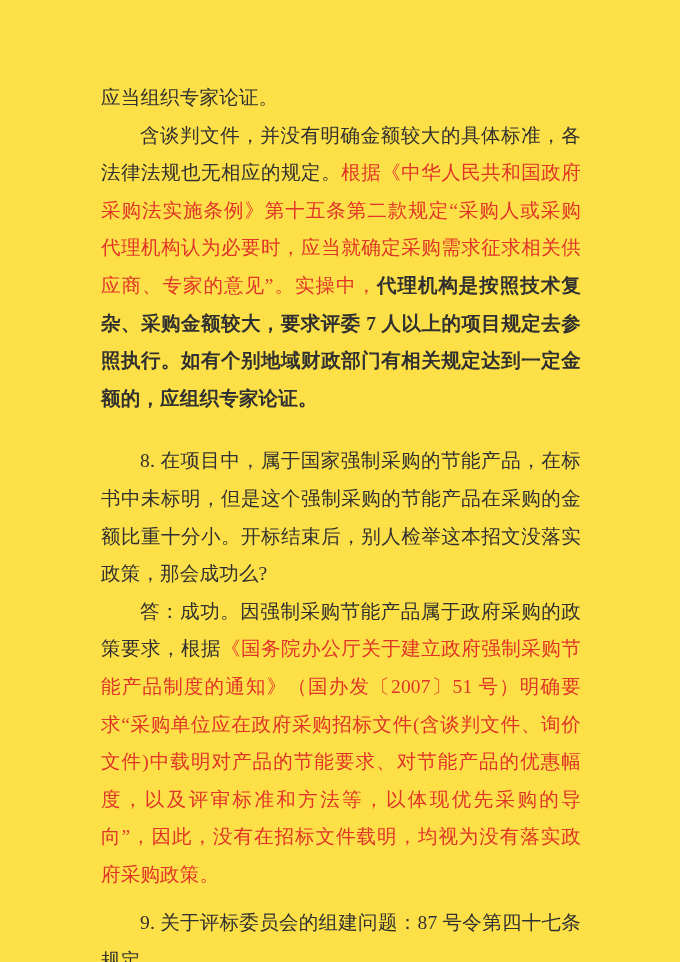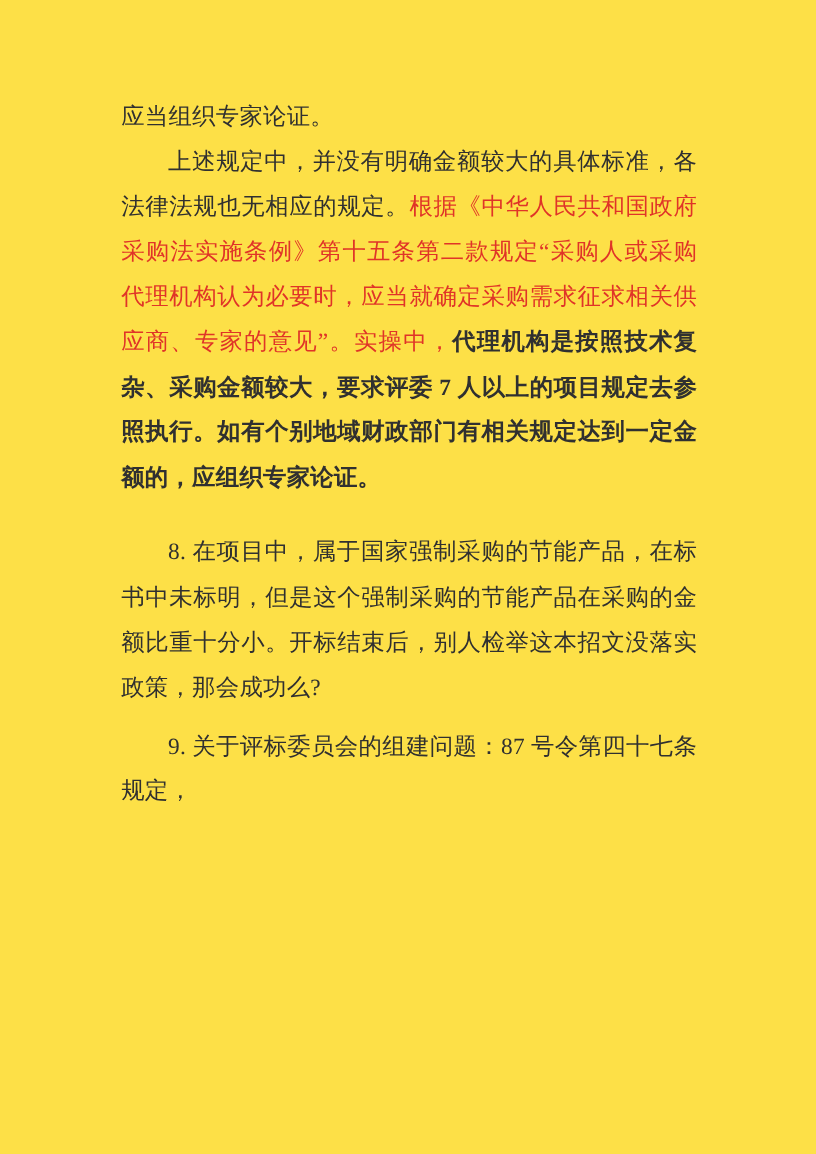--- a/index.html
+++ b/index.html
@@ -40,26 +40,29 @@
 <body>
 
 <div class="page" style="background: #fde047;">
   <div class="doc-body">
 
     <p class="para">
       <span style="color: rgb(48, 48, 48);">应当组织专家论证。</span>
     </p>
 
     <p class="para indent">
-      <span style="color: rgb(48, 48, 48);">上述规定中，并没有明确金额较大的具体标准，各法律法规也无相应的规定。</span><span style="color: rgb(224, 52, 40);">根据《中华人民共和国政府采购法实施条例》第十五条第二款规定“采购人或采购代理机构认为必要时，应当就确定采购需求征求相关供应商、专家的意见”。实操中，</span><span style="color: rgb(48, 48, 48); font-weight: bold;">代理机构是按照技术复杂、采购金额较大，要求评委 7 人以上的项目规定去参照执行。如有个别地域财政部门有相关规定达到一定金额的，应组织专家论证。</span>
+      <span style="color: rgb(48, 48, 48);">含谈判文件，并没有明确金额较大的具体标准，各法律法规也无相应的规定。</span><span style="color: rgb(224, 52, 40);">根据《中华人民共和国政府采购法实施条例》第十五条第二款规定“采购人或采购代理机构认为必要时，应当就确定采购需求征求相关供应商、专家的意见”。实操中，</span><span style="color: rgb(48, 48, 48); font-weight: bold;">代理机构是按照技术复杂、采购金额较大，要求评委 7 人以上的项目规定去参照执行。如有个别地域财政部门有相关规定达到一定金额的，应组织专家论证。</span>
     </p>
 
     <p class="para indent gap-lg">
       <span style="color: rgb(48, 48, 48);">8. 在项目中，属于国家强制采购的节能产品，在标书中未标明，但是这个强制采购的节能产品在采购的金额比重十分小。开标结束后，别人检举这本招文没落实政策，那会成功么?</span>
     </p>
 
+    <p class="para indent">
+      <span style="color: rgb(48, 48, 48);">答：成功。因强制采购节能产品属于政府采购的政策要求，根据</span><span style="color: rgb(224, 52, 40);">《国务院办公厅关于建立政府强制采购节能产品制度的通知》（国办发〔2007〕51 号）明确要求“采购单位应在政府采购招标文件(含谈判文件、询价文件)中载明对产品的节能要求、对节能产品的优惠幅度，以及评审标准和方法等，以体现优先采购的导向”，因此，没有在招标文件载明，均视为没有落实政府采购政策。</span>
+    </p>
 
     <p class="para indent gap-sm">
       <span style="color: rgb(48, 48, 48);">9. 关于评标委员会的组建问题：87 号令第四十七条规定，</span>
     </p>
 
   </div>
 </div>
 
 </body></html>

